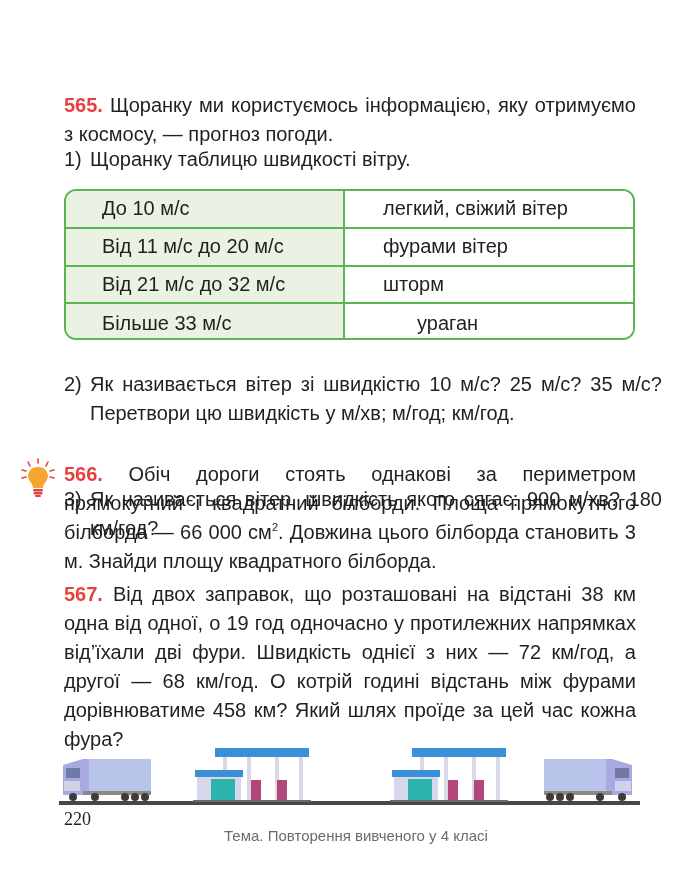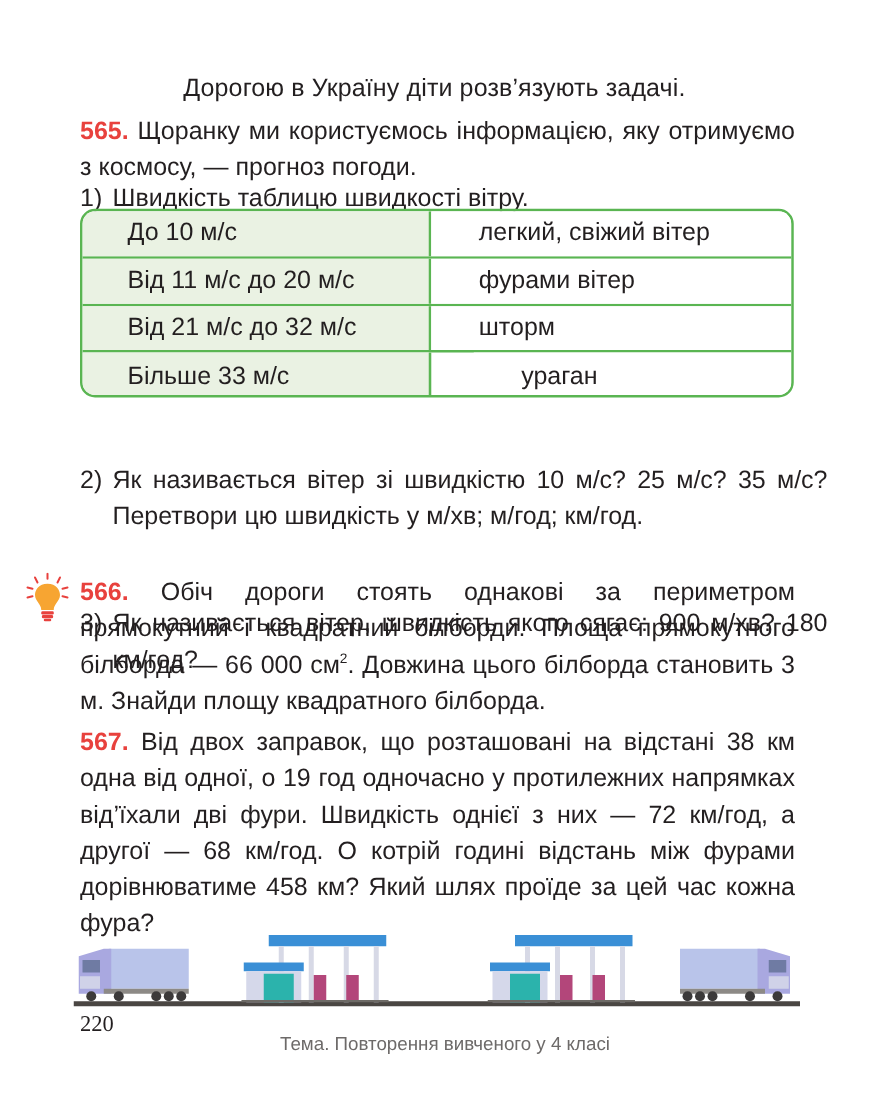--- a/index.html
+++ b/index.html
@@ -13,21 +13,21 @@
     font-size: 20px; letter-spacing: 0.1px;
   }
   .task { position: absolute; left: 64px; width: 572px; font-size: 20px; line-height: 29px; }
   .num { color: #e8413d; font-weight: bold; }
   .para { text-align: justify; text-align-last: left; }
   .sub { position: relative; padding-left: 26px; }
   .sub .sn { position: absolute; left: 0; top: 0; }
   sup { font-size: 11px; line-height: 0; vertical-align: 8px; }
 
   .wind-table {
-    position: absolute; left: 64px; top: 167px; width: 571px; height: 151px;
+    position: absolute; left: 64px; top: 189px; width: 571px; height: 151px;
     border: 2px solid #5ab552; border-radius: 12px; overflow: hidden; box-sizing: border-box;
   }
   .wind-row { display: flex; height: 37.75px; border-bottom: 2px solid #5ab552; box-sizing: border-box; }
   .wind-row:last-child { border-bottom: none; gap: 34px; }
   .c1 { width: 279px; background: #eaf2e3; border-right: 2px solid #5ab552; padding-left: 36px; box-sizing: border-box; display: flex; align-items: center; font-size: 20px; }
   .c2 { flex: 1; padding-left: 38px; display: flex; align-items: center; font-size: 20px; background: #fff; text-align: right; }
 
   .bulb { position: absolute; left: 20px; top: 458px; width: 36px; height: 40px; }
 
   .illus { position: absolute; left: 55px; top: 745px; width: 585px; height: 60px; }
@@ -35,29 +35,28 @@
 
   .footer-num { position: absolute; left: 64px; top: 809px; font-size: 18px; font-family: Liberation Serif, serif; }
   .footer-topic { position: absolute; left: 224px; top: 827px; font-size: 15px; color: #6d6a69; }
   .footer-topic .u { }
 </style>
 </head>
 <body>
 
 <div class="page">
 
-  <div class="intro">Дорогою в Україну діти розв’язують задачі.</div>
 
   <div class="task para" style="top:91px;">
     <span class="num">565.</span>
     <span>Щоранку ми користуємось інформацією, яку отримуємо з космосу, — прогноз погоди.</span>
   </div>
   <div class="task sub" style="top:145px;">
     <span class="sn">1)</span>
-    <span>Швидкість таблицю швидкості вітру.</span>
+    <span>Щоранку таблицю швидкості вітру.</span>
   </div>
 
   <div class="wind-table">
     <div class="wind-row">
       <div class="c1">До 10 м/с</div>
       <div class="c2">легкий, свіжий вітер</div>
     </div>
     <div class="wind-row">
       <div class="c1">Від 11 м/с до 20 м/с</div>
       <div class="c2">фурами вітер</div>

